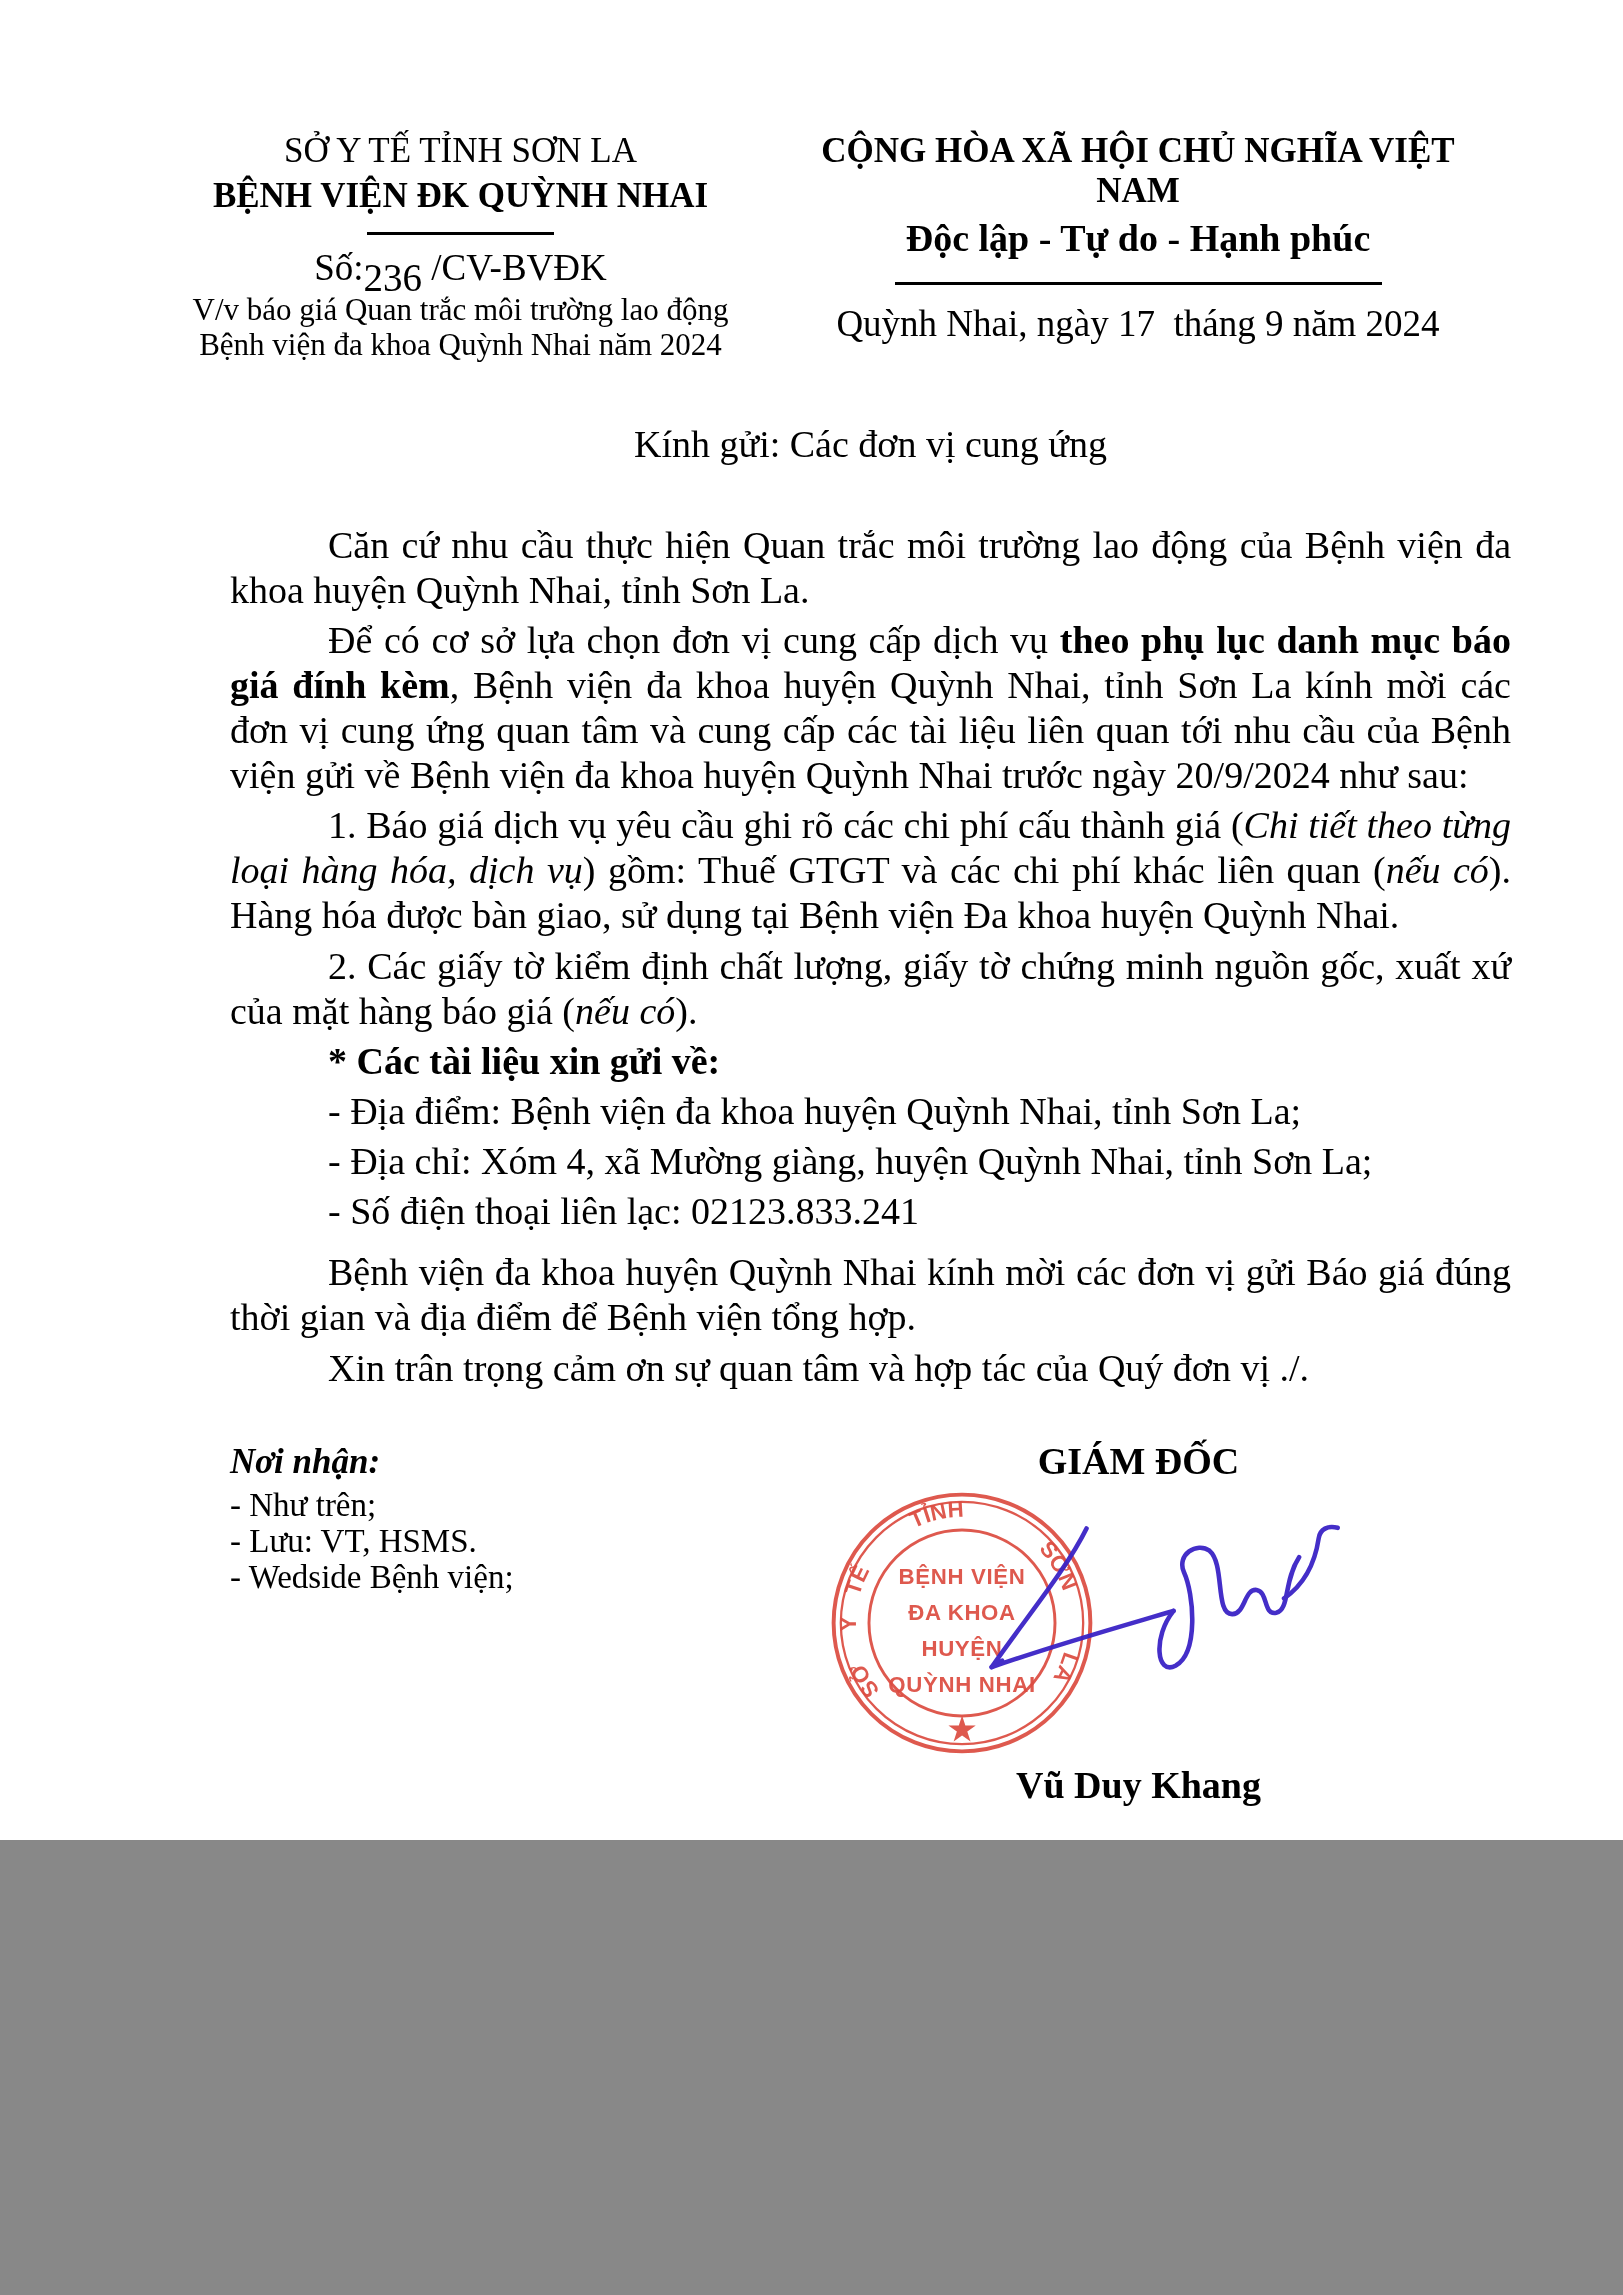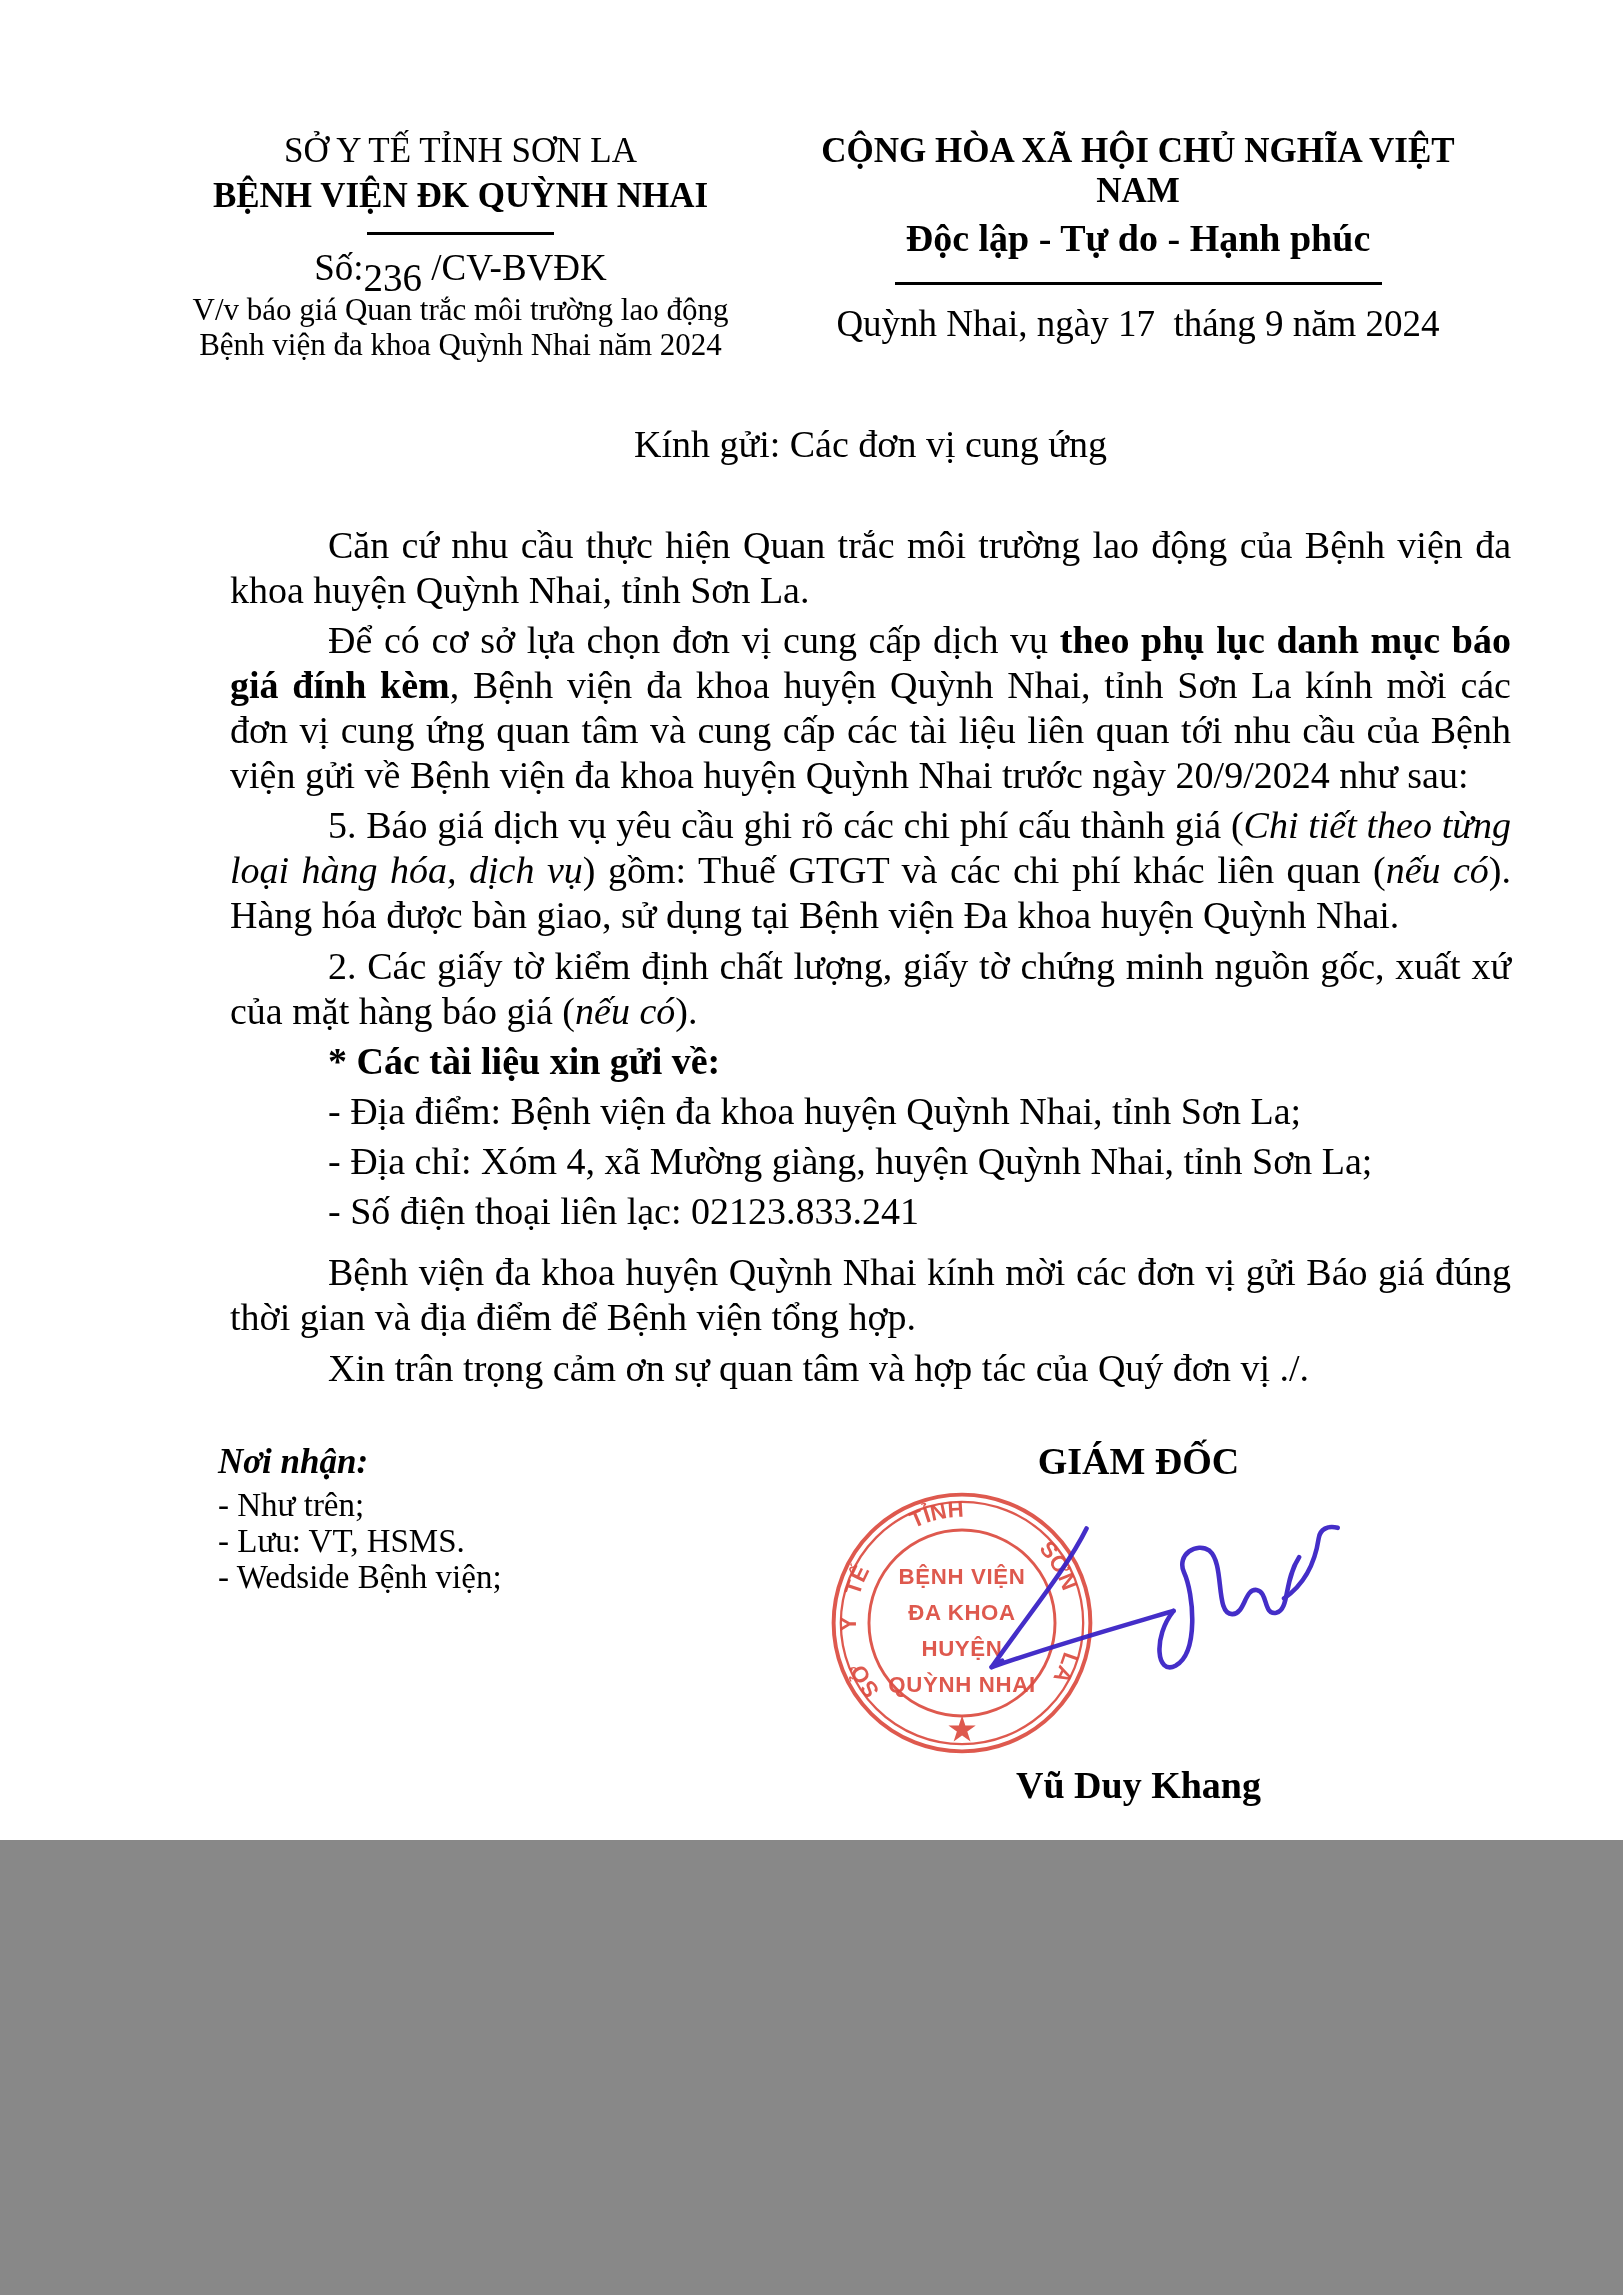--- a/index.html
+++ b/index.html
@@ -36,21 +36,21 @@
     position:absolute;left:230px;top:422px;width:1281px;
     font-size:38px;line-height:45px;text-align:justify;
   }
   .salut{text-align:center;}
   .para{margin:5.2px 0 0 0;text-indent:98px;}
   .p1{margin-top:56px;}
   .p3{margin-top:16px;}
   .b{font-weight:bold;}
   .i{font-style:italic;}
   
-  .fleft{position:absolute;left:218px;top:1442px;width:536px;}
+  .fleft{position:absolute;left:230px;top:1442px;width:536px;}
   .recip-label{font-size:35px;font-weight:bold;font-style:italic;}
   .recips{margin-top:5.2px;font-size:33px;line-height:36px;}
   .fright{position:absolute;left:844px;top:1439px;width:589px;text-align:center;}
   .ftitle{font-size:38px;font-weight:bold;}
   .fname{position:absolute;left:844px;top:1763px;width:589px;text-align:center;
          font-size:38px;font-weight:bold;}
   
   .stamp{position:absolute;left:831px;top:1492px;width:262px;height:262px;}
   .stamp text{font-family:"Liberation Sans", sans-serif;font-weight:bold;}
   .sig-overlay{position:absolute;left:0;top:0;pointer-events:none;}
@@ -75,21 +75,21 @@
     <div class="hr1">CỘNG HÒA XÃ HỘI CHỦ NGHĨA VIỆT NAM</div>
     <div class="hr2">Độc lập - Tự do - Hạnh phúc</div>
     <div class="hline2"></div>
     <div class="hdate">Quỳnh Nhai, ngày 17  tháng 9 năm 2024</div>
   </div>
 
   <div class="docbody">
     <div class="salut">Kính gửi: Các đơn vị cung ứng</div>
     <div class="para p1">Căn cứ nhu cầu thực hiện Quan trắc môi trường lao động của Bệnh viện đa khoa huyện Quỳnh Nhai, tỉnh Sơn La.</div>
     <div class="para"><span>Để có cơ sở lựa chọn đơn vị cung cấp dịch vụ </span><span class="b">theo phụ lục danh mục báo giá đính kèm</span><span>, Bệnh viện đa khoa huyện Quỳnh Nhai, tỉnh Sơn La kính mời các đơn vị cung ứng quan tâm và cung cấp các tài liệu liên quan tới nhu cầu của Bệnh viện gửi về Bệnh viện đa khoa huyện Quỳnh Nhai trước ngày 20/9/2024 như sau:</span></div>
-    <div class="para"><span>5. Báo giá dịch vụ yêu cầu ghi rõ các chi phí cấu thành giá (</span><span class="i">Chi tiết theo từng loại hàng hóa, dịch vụ</span><span>) gồm: Thuế GTGT và các chi phí khác liên quan (</span><span class="i">nếu có</span><span>). Hàng hóa được bàn giao, sử dụng tại Bệnh viện Đa khoa huyện Quỳnh Nhai.</span></div>
+    <div class="para"><span>1. Báo giá dịch vụ yêu cầu ghi rõ các chi phí cấu thành giá (</span><span class="i">Chi tiết theo từng loại hàng hóa, dịch vụ</span><span>) gồm: Thuế GTGT và các chi phí khác liên quan (</span><span class="i">nếu có</span><span>). Hàng hóa được bàn giao, sử dụng tại Bệnh viện Đa khoa huyện Quỳnh Nhai.</span></div>
     <div class="para"><span>2. Các giấy tờ kiểm định chất lượng, giấy tờ chứng minh nguồn gốc, xuất xứ của mặt hàng báo giá (</span><span class="i">nếu có</span><span>).</span></div>
     <div class="para b">* Các tài liệu xin gửi về:</div>
     <div class="para">- Địa điểm: Bệnh viện đa khoa huyện Quỳnh Nhai, tỉnh Sơn La;</div>
     <div class="para">- Địa chỉ: Xóm 4, xã Mường giàng, huyện Quỳnh Nhai, tỉnh Sơn La;</div>
     <div class="para">- Số điện thoại liên lạc: 02123.833.241</div>
     <div class="para p3">Bệnh viện đa khoa huyện Quỳnh Nhai kính mời các đơn vị gửi Báo giá đúng thời gian và địa điểm để Bệnh viện tổng hợp.</div>
     <div class="para">Xin trân trọng cảm ơn sự quan tâm và hợp tác của Quý đơn vị ./.</div>
   </div>
 
   <div class="fleft">

